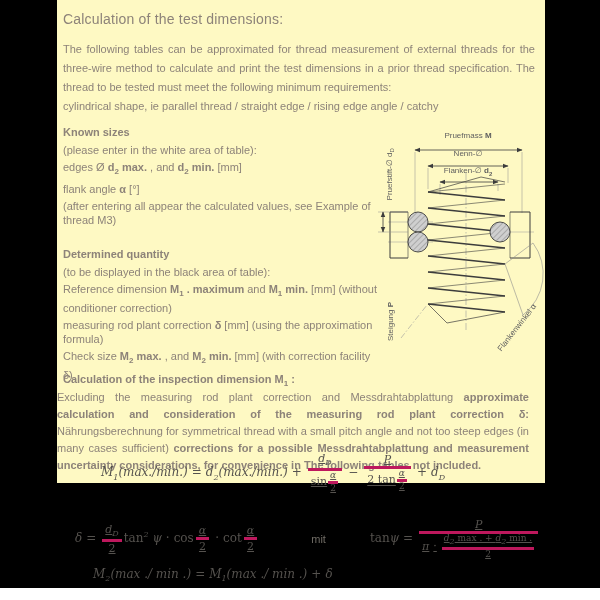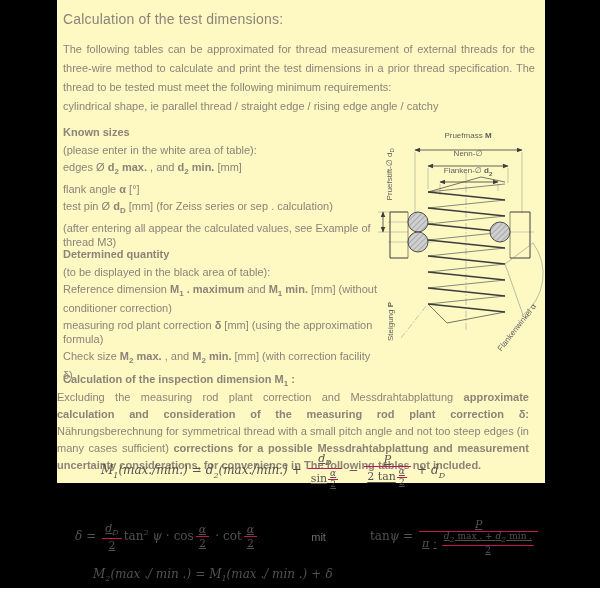--- a/index.html
+++ b/index.html
@@ -48,21 +48,21 @@
   .math{
     font-family:"DejaVu Serif", serif;font-size:12px;color:#55524e;white-space:nowrap;
   }
   .math .it{font-style:italic;}
   .math .up{font-style:normal;}
   .math .op{font-style:normal;margin:0 4px;}
   .math sub{font-size:8px;font-style:italic;}
   .math sup{font-size:8px;font-style:italic;}
   .frac{display:inline-block;vertical-align:middle;text-align:center;margin:0 2px;font-size:11px;}
   .frac .num,.frac .den{display:block;padding:0 3px;line-height:1.2;text-decoration:underline;}
-  .frac .den{border-top:1px solid #be185d;}
+  .frac .den{border-top:3px solid #be185d;}
   .frac .frac{font-size:9px;margin:0 1px;}
   .frac .frac .num,.frac .frac .den{padding:0 2px;line-height:1.1;}
   .formula-1{position:absolute;left:44px;top:452px;}
   .formula-row2{position:absolute;left:18px;top:518px;display:flex;align-items:center;}
   .mit{font-family:"Liberation Sans", sans-serif;font-size:11px;color:#6f6b64;margin:0 44px 0 52px;}
   .formula-3{position:absolute;left:36px;top:567px;}
 </style>
 </head>
 <body>
 
@@ -72,21 +72,20 @@
 
   <p class="intro">The following tables can be approximated for thread measurement of external threads for the three-wire method to calculate and print the test dimensions in a prior thread specification. The thread to be tested must meet the following minimum requirements:</p>
 
   <p class="cyl">cylindrical shape, ie parallel thread / straight edge / rising edge angle / catchy</p>
 
   <div class="block block-known">
     <h2>Known sizes</h2>
     <div class="ln"><span>(please enter in the white area of table):</span></div>
     <div class="ln"><span>edges Ø </span><span class="b">d</span><sub class="b">2</sub><span class="b"> max.</span><span> , and </span><span class="b">d</span><sub class="b">2</sub><span class="b"> min.</span><span> [mm]</span></div>
     <div class="ln"><span>flank angle </span><span class="b">α</span><span> [°]</span></div>
-    <div class="ln"><span>test pin Ø </span><span class="b">d</span><sub class="b">D</sub><span> [mm] (for Zeiss series or sep . calculation)</span></div>
     <div class="ln"><span>(after entering all appear the calculated values, see Example of thread M3)</span></div>
   </div>
 
   <div class="block block-determined">
     <h2>Determined quantity</h2>
     <div class="ln"><span>(to be displayed in the black area of table):</span></div>
     <div class="ln"><span>Reference dimension </span><span class="b">M</span><sub class="b">1</sub><span class="b"> . maximum</span><span> and </span><span class="b">M</span><sub class="b">1</sub><span class="b"> min.</span><span> [mm] (without conditioner correction)</span></div>
     <div class="ln"><span>measuring rod plant correction </span><span class="b">δ</span><span> [mm] (using the approximation formula)</span></div>
     <div class="ln"><span>Check size </span><span class="b">M</span><sub class="b">2</sub><span class="b"> max.</span><span> , and </span><span class="b">M</span><sub class="b">2</sub><span class="b"> min.</span><span> [mm] (with correction facility δ)</span></div>
   </div>

